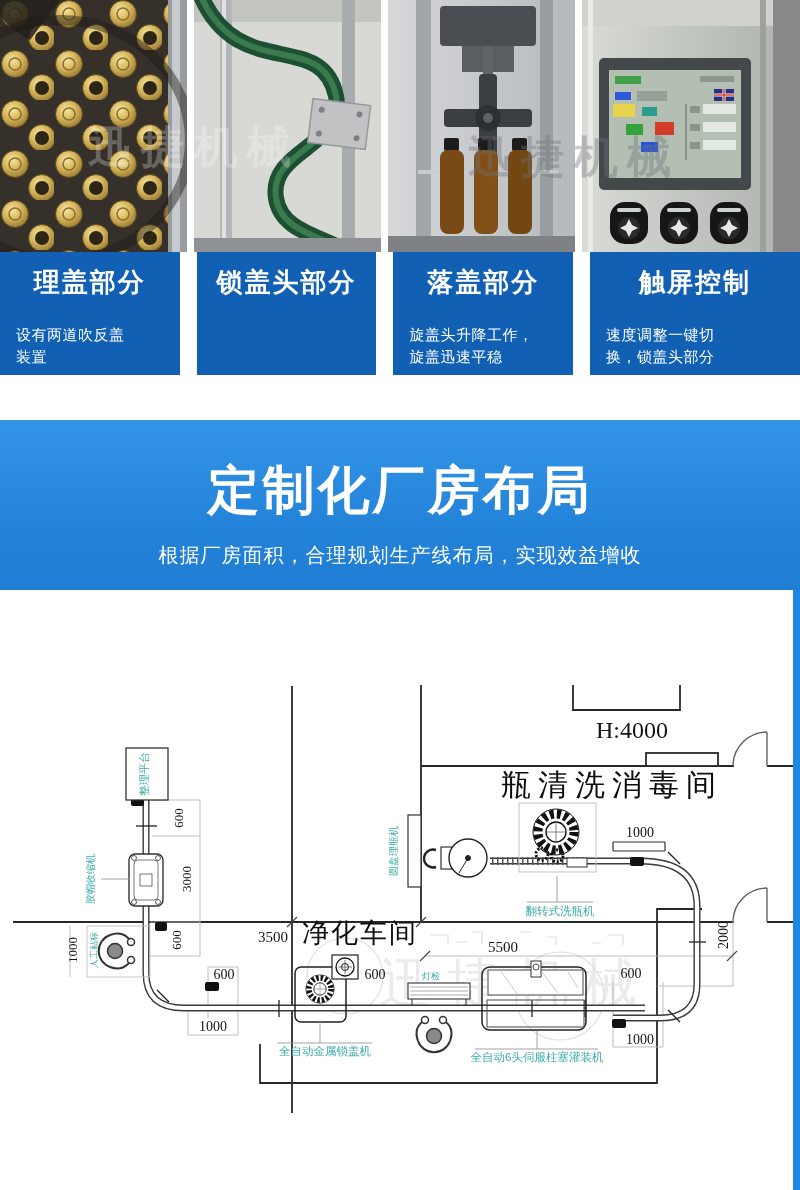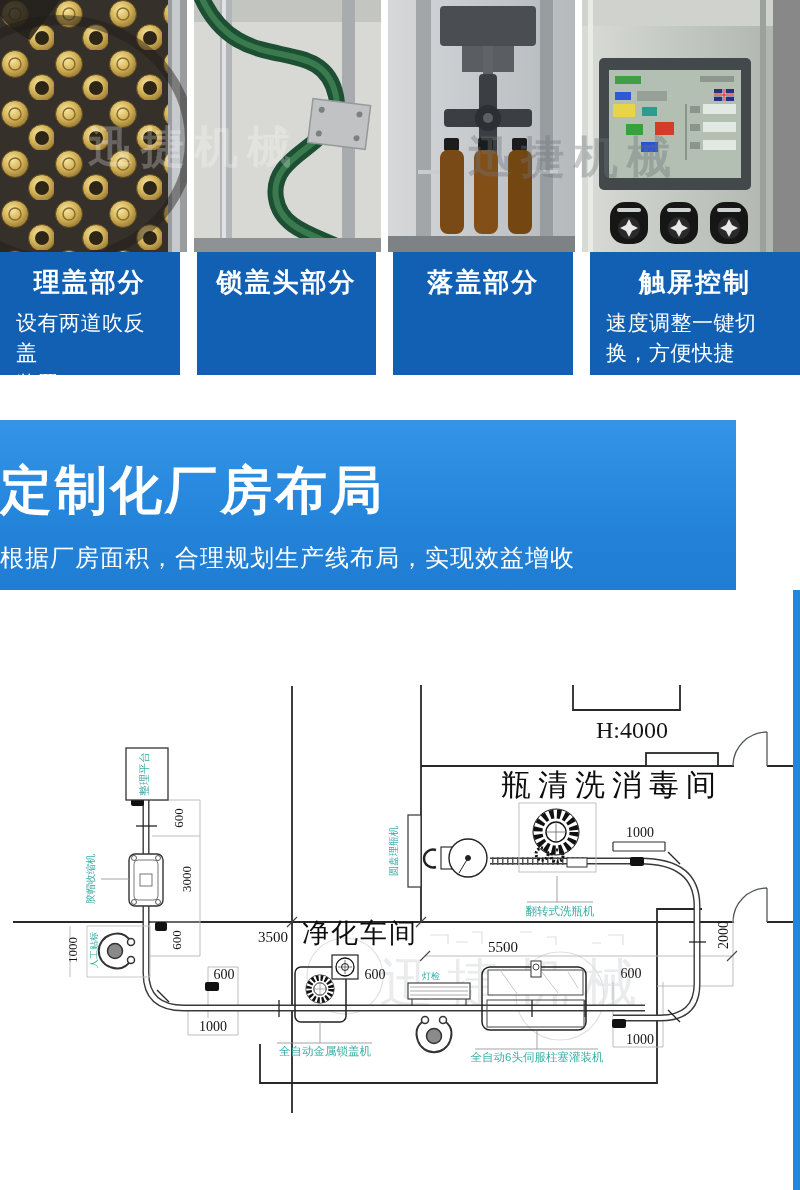--- a/index.html
+++ b/index.html
@@ -12,27 +12,27 @@
   .photo svg { display:block; }
   .p1,.p2,.p3 { width:196px; } .p4 { width:229px; }
   .wm { position:absolute; font-size:44px; font-weight:700; letter-spacing:9px; pointer-events:none; white-space:nowrap; }
   .wm1 { left:88px; top:118px; color:rgba(255,255,255,.26); }
   .wm2 { left:468px; top:128px; color:rgba(110,116,122,.38); }
 
   
   .caption-strip { position:absolute; top:252px; left:0; width:800px; height:123px; display:flex; gap:17px; }
   .caption { height:123px; background:#1160b4; color:#fff; }
   .caption .t { text-align:center; font-size:26px; font-weight:700; margin-top:13px; letter-spacing:2px; }
-  .caption .d { font-size:21px; line-height:1.45; margin-top:8px; padding:0 16px; white-space:pre-line; letter-spacing:0.5px; }
+  .caption .d { font-size:15px; line-height:1.45; margin-top:24px; padding:0 16px; white-space:pre-line; letter-spacing:0.5px; }
 
   
-  .banner { position:absolute; top:420px; left:0; width:736px; height:170px;
-            background:linear-gradient(180deg,#3494e6 0%, #2484da 60%, #1f7dd3 100%); color:#fff; }
+  .banner { position:absolute; top:420px; left:0; width:800px; height:170px;
+            background:linear-gradient(180deg,#3494e6 0%, #2484da 60%, #1f7dd3 100%); color:#fff; text-align:center; }
   .banner .bt { padding-top:36px; font-size:52px; font-weight:900; letter-spacing:3px; }
-  .banner .bs { margin-top:16px; font-size:24px; letter-spacing:1px; font-weight:500; }
+  .banner .bs { margin-top:16px; font-size:20px; letter-spacing:1px; font-weight:500; }
 
   
   .plan { position:absolute; top:590px; left:0; width:800px; height:600px; background:#fff; }
   .plan svg { display:block; }
   .edge-strip { position:absolute; top:590px; right:0; width:7px; height:600px; background:#1e87e2; }
 
   text { user-select:none; }
   .cad  { font-family:"Liberation Serif", serif; fill:#151515; }
   .teal { fill:#3aaca6; font-family:"Liberation Sans", sans-serif; }
   .room { font-family:"Liberation Serif", serif; fill:#0d0d0d; }
@@ -193,25 +193,27 @@
     <div class="caption p1">
       <div class="t">理盖部分</div>
       <div class="d">设有两道吹反盖
 装置</div>
     </div>
     <div class="caption p2">
       <div class="t">锁盖头部分</div>
     </div>
     <div class="caption p3">
       <div class="t">落盖部分</div>
+      <div class="d">旋盖头升降工作，
+旋盖迅速平稳</div>
     </div>
     <div class="caption p4">
       <div class="t">触屏控制</div>
       <div class="d">速度调整一键切
-换，方便快捷</div>
+换，锁盖头部分</div>
     </div>
   </div>
 
   <div class="banner">
     <div class="bt">定制化厂房布局</div>
     <div class="bs">根据厂房面积，合理规划生产线布局，实现效益增收</div>
   </div>
 
   <div class="plan">
     <svg width="800" height="600" viewBox="0 0 800 600">

